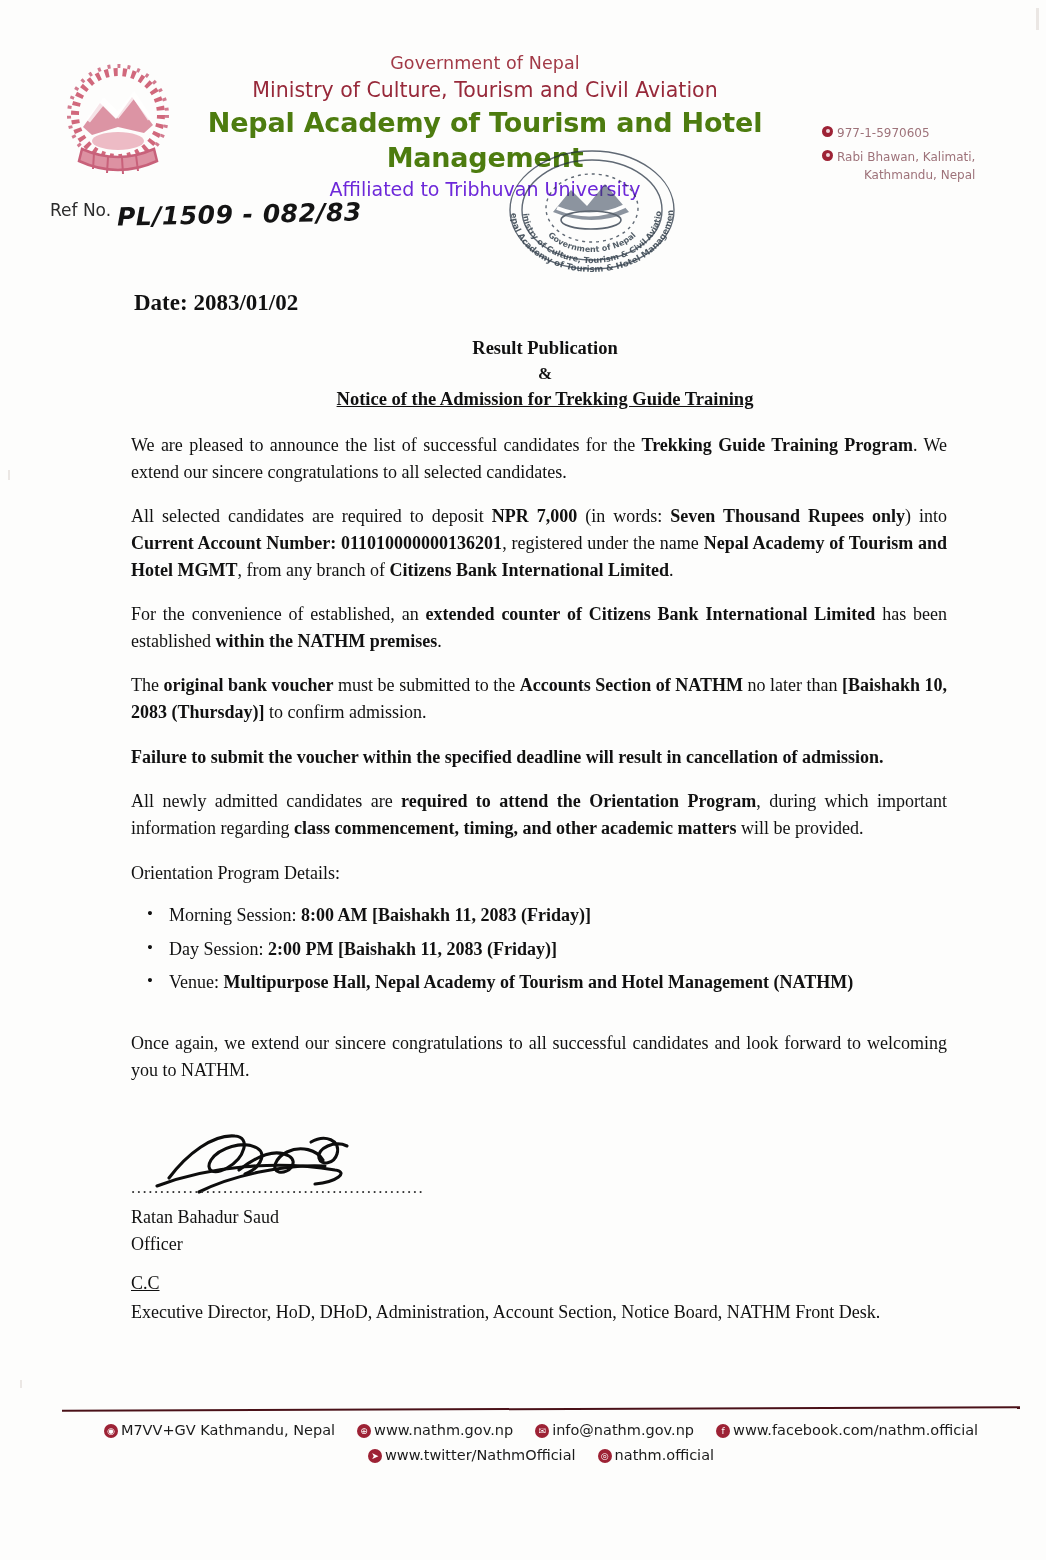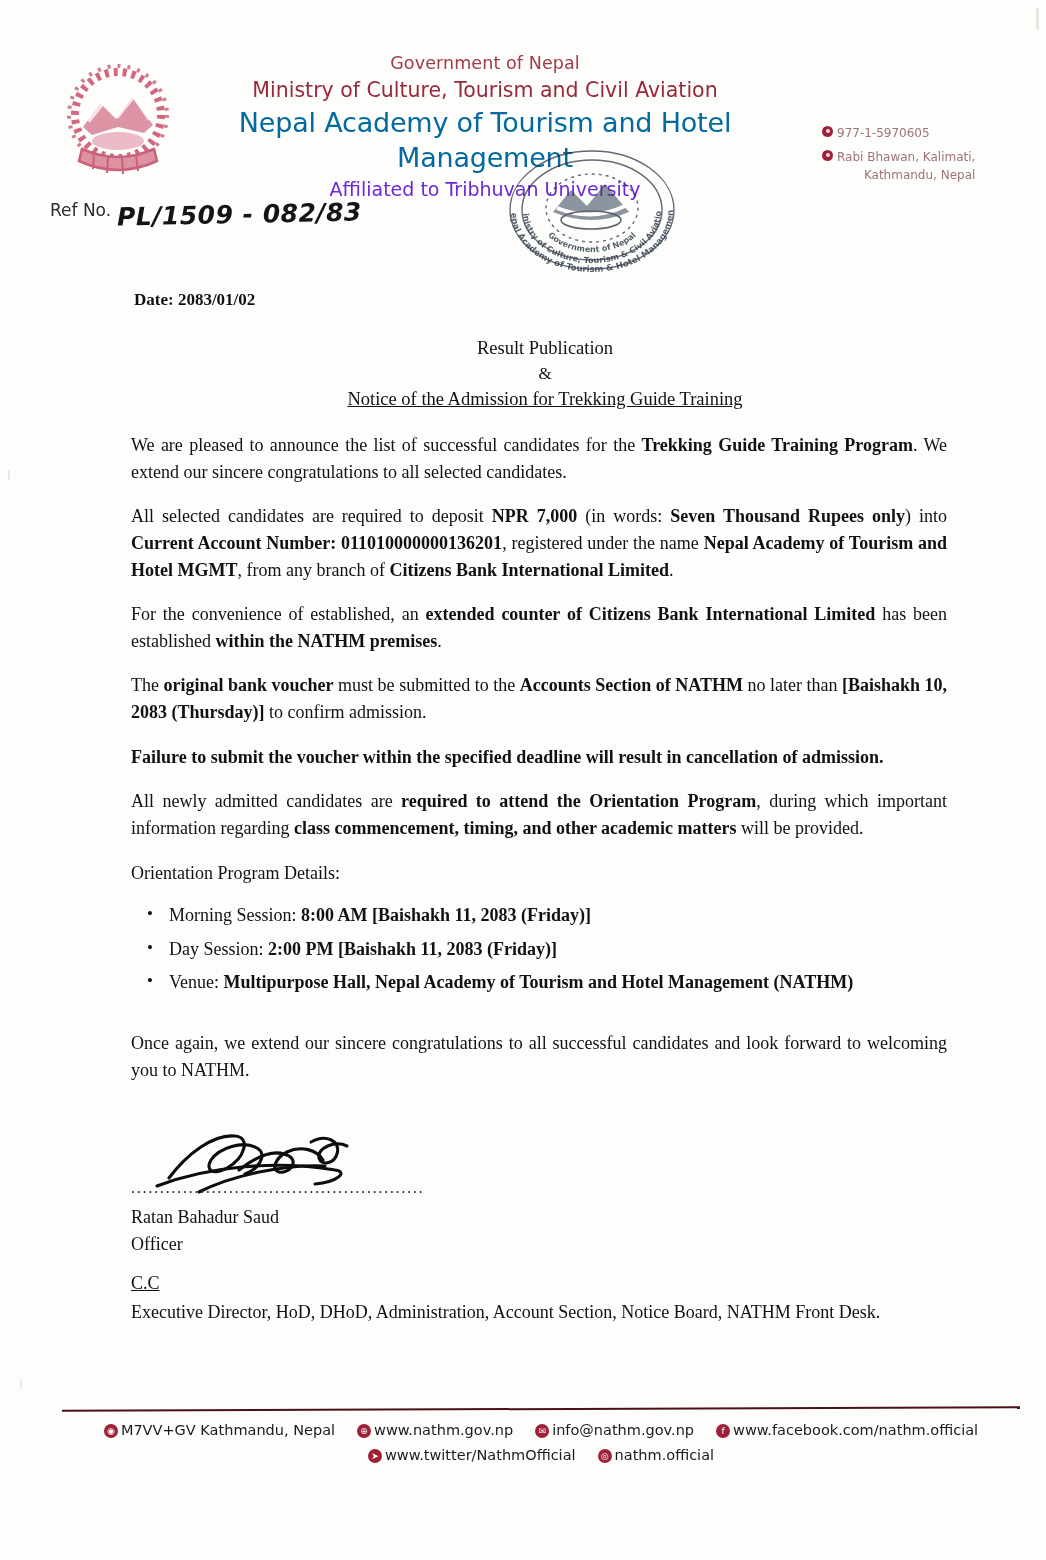--- a/index.html
+++ b/index.html
@@ -48,22 +48,22 @@
     color: #a23a47;
     line-height: 1.35;
   }
   .hl2 {
     font-size: 20.5px;
     color: #97293a;
     line-height: 1.45;
   }
   .hl3 {
     font-size: 27px;
-    font-weight: normal;
-    color: #0369a1;
+    font-weight: bold;
+    color: #4d7c0f;
     line-height: 1.3;
     letter-spacing: -0.2px;
   }
   .hl4 {
     font-size: 19px;
     color: #6d28d9;
     line-height: 1.45;
   }
   .contact-block {
     position: absolute;
@@ -133,32 +133,32 @@
     color: #141414;
     letter-spacing: 0.5px;
     transform: rotate(-1.2deg);
   }
   .dateline {
     position: absolute;
     left: 134px;
     top: 290px;
     font-family: "Liberation Serif", serif;
     font-weight: bold;
-    font-size: 17px;
+    font-size: 23px;
     color: #111;
   }
 
   
   .titles {
     position: absolute;
     left: 130px;
     top: 335px;
     width: 830px;
     text-align: center;
-    font-weight: normal;
+    font-weight: bold;
     font-size: 18.5px;
     line-height: 1.45;
   }
   .titles .amp { font-size: 17px; }
   .titles .t3 { text-decoration: underline; }
 
   
   .body-wrap {
     position: absolute;
     left: 131px;

